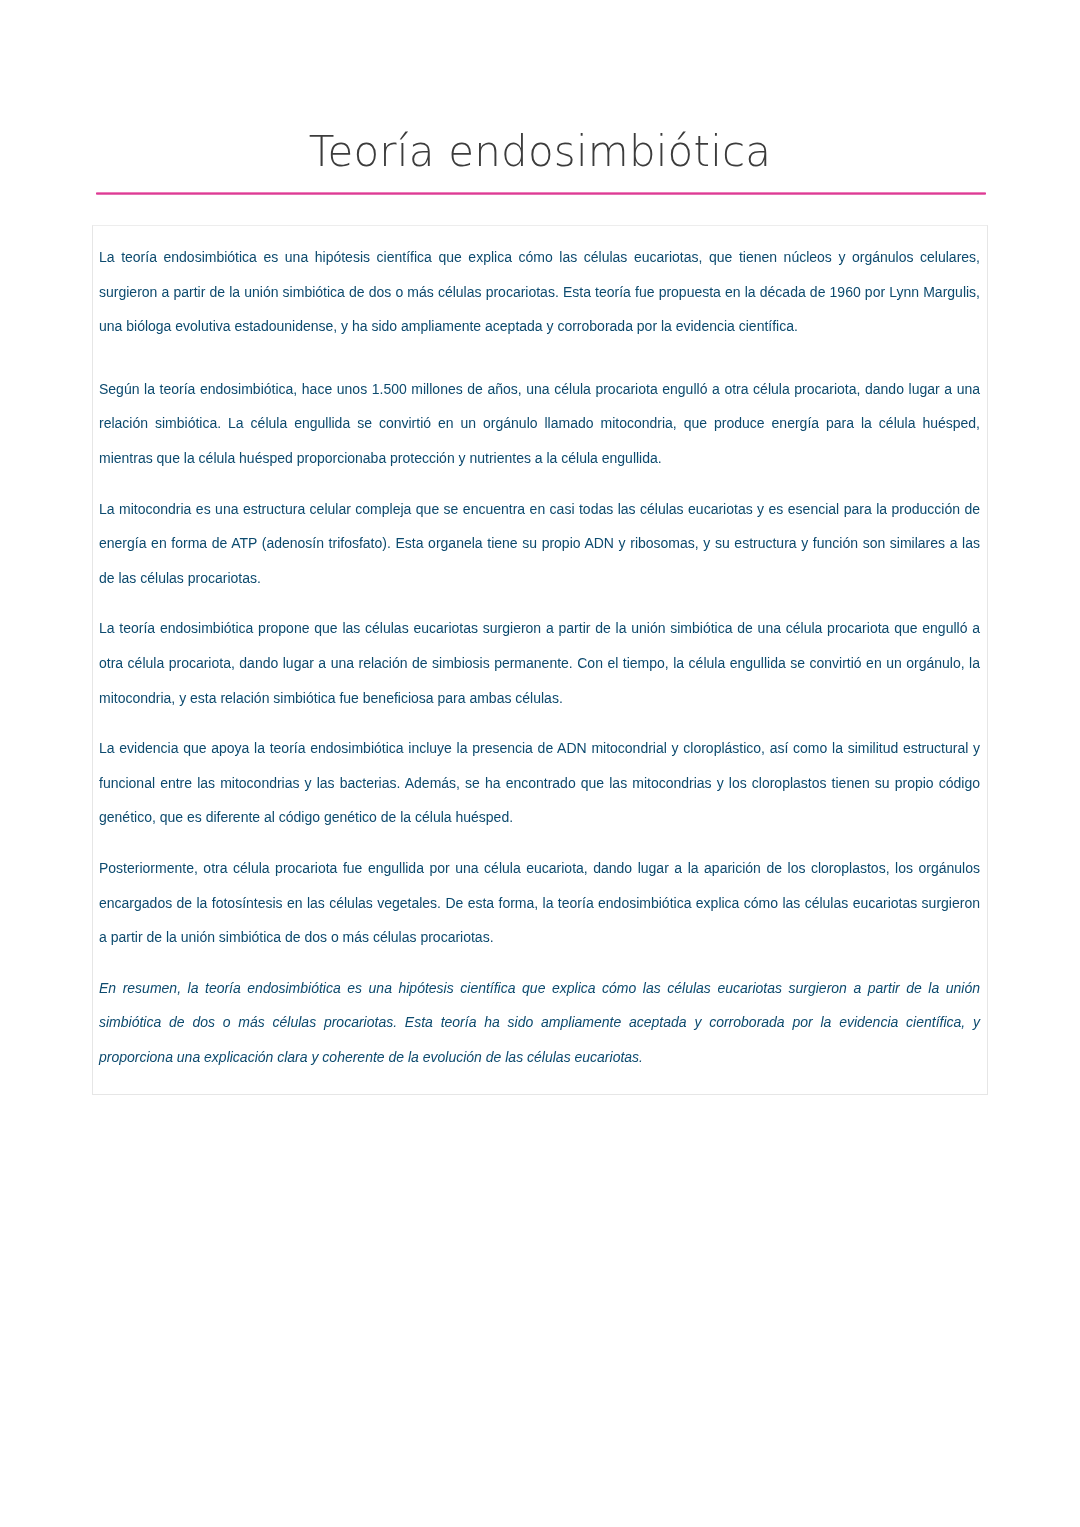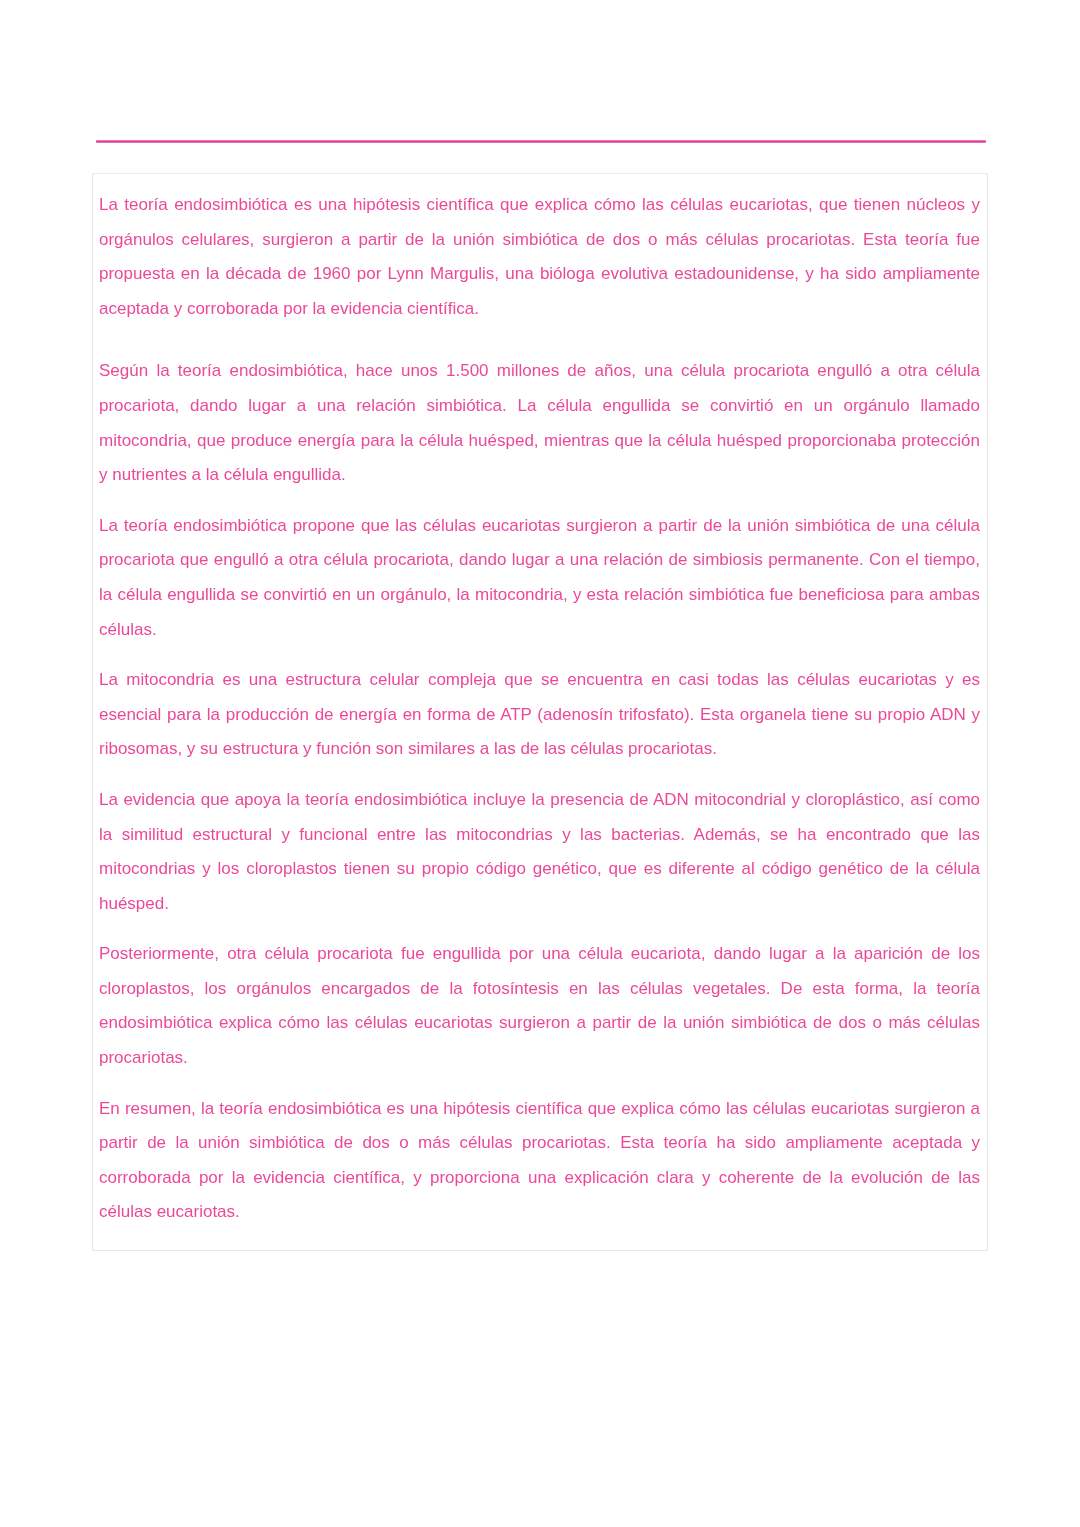--- a/index.html
+++ b/index.html
@@ -63,51 +63,53 @@
     border: 1px solid #e6e6e6;
     border-top-color: #ededed;
     background: #ffffff;
     padding: 14px 7px 12px 6px;
     box-sizing: border-box;
   }
 
   .para {
     margin: 0 0 16px 0;
     font-family: "Liberation Sans", sans-serif;
-    font-size: 17px;
+    font-size: 14px;
     line-height: 34.6px;
-    color: #ec4899;
+    color: #0c4a6e;
     text-align: justify;
     text-justify: inter-word;
     hyphens: none;
   }
 
   .para:last-child {
     margin-bottom: 8px;
+    font-style: italic;
   }
 
   
   .para.gap-lg {
     margin-bottom: 28px;
   }
 </style>
 </head>
 <body>
 
 <div class="page">
 
   <header class="doc-header">
+    <h1 class="doc-title">Teoría endosimbiótica</h1>
     <div class="title-rule-wrap">
       <div class="title-rule"></div>
     </div>
   </header>
 
   <main class="content-frame">
     <p class="para gap-lg">La teoría endosimbiótica es una hipótesis científica que explica cómo las células eucariotas, que tienen núcleos y orgánulos celulares, surgieron a partir de la unión simbiótica de dos o más células procariotas. Esta teoría fue propuesta en la década de 1960 por Lynn Margulis, una bióloga evolutiva estadounidense, y ha sido ampliamente aceptada y corroborada por la evidencia científica.</p>
     <p class="para">Según la teoría endosimbiótica, hace unos 1.500 millones de años, una célula procariota engulló a otra célula procariota, dando lugar a una relación simbiótica. La célula engullida se convirtió en un orgánulo llamado mitocondria, que produce energía para la célula huésped, mientras que la célula huésped proporcionaba protección y nutrientes a la célula engullida.</p>
+    <p class="para">La mitocondria es una estructura celular compleja que se encuentra en casi todas las células eucariotas y es esencial para la producción de energía en forma de ATP (adenosín trifosfato). Esta organela tiene su propio ADN y ribosomas, y su estructura y función son similares a las de las células procariotas.</p>
     <p class="para">La teoría endosimbiótica propone que las células eucariotas surgieron a partir de la unión simbiótica de una célula procariota que engulló a otra célula procariota, dando lugar a una relación de simbiosis permanente. Con el tiempo, la célula engullida se convirtió en un orgánulo, la mitocondria, y esta relación simbiótica fue beneficiosa para ambas células.</p>
-    <p class="para">La mitocondria es una estructura celular compleja que se encuentra en casi todas las células eucariotas y es esencial para la producción de energía en forma de ATP (adenosín trifosfato). Esta organela tiene su propio ADN y ribosomas, y su estructura y función son similares a las de las células procariotas.</p>
     <p class="para">La evidencia que apoya la teoría endosimbiótica incluye la presencia de ADN mitocondrial y cloroplástico, así como la similitud estructural y funcional entre las mitocondrias y las bacterias. Además, se ha encontrado que las mitocondrias y los cloroplastos tienen su propio código genético, que es diferente al código genético de la célula huésped.</p>
     <p class="para">Posteriormente, otra célula procariota fue engullida por una célula eucariota, dando lugar a la aparición de los cloroplastos, los orgánulos encargados de la fotosíntesis en las células vegetales. De esta forma, la teoría endosimbiótica explica cómo las células eucariotas surgieron a partir de la unión simbiótica de dos o más células procariotas.</p>
     <p class="para">En resumen, la teoría endosimbiótica es una hipótesis científica que explica cómo las células eucariotas surgieron a partir de la unión simbiótica de dos o más células procariotas. Esta teoría ha sido ampliamente aceptada y corroborada por la evidencia científica, y proporciona una explicación clara y coherente de la evolución de las células eucariotas.</p>
   </main>
 
 </div>
 
 </body></html>

